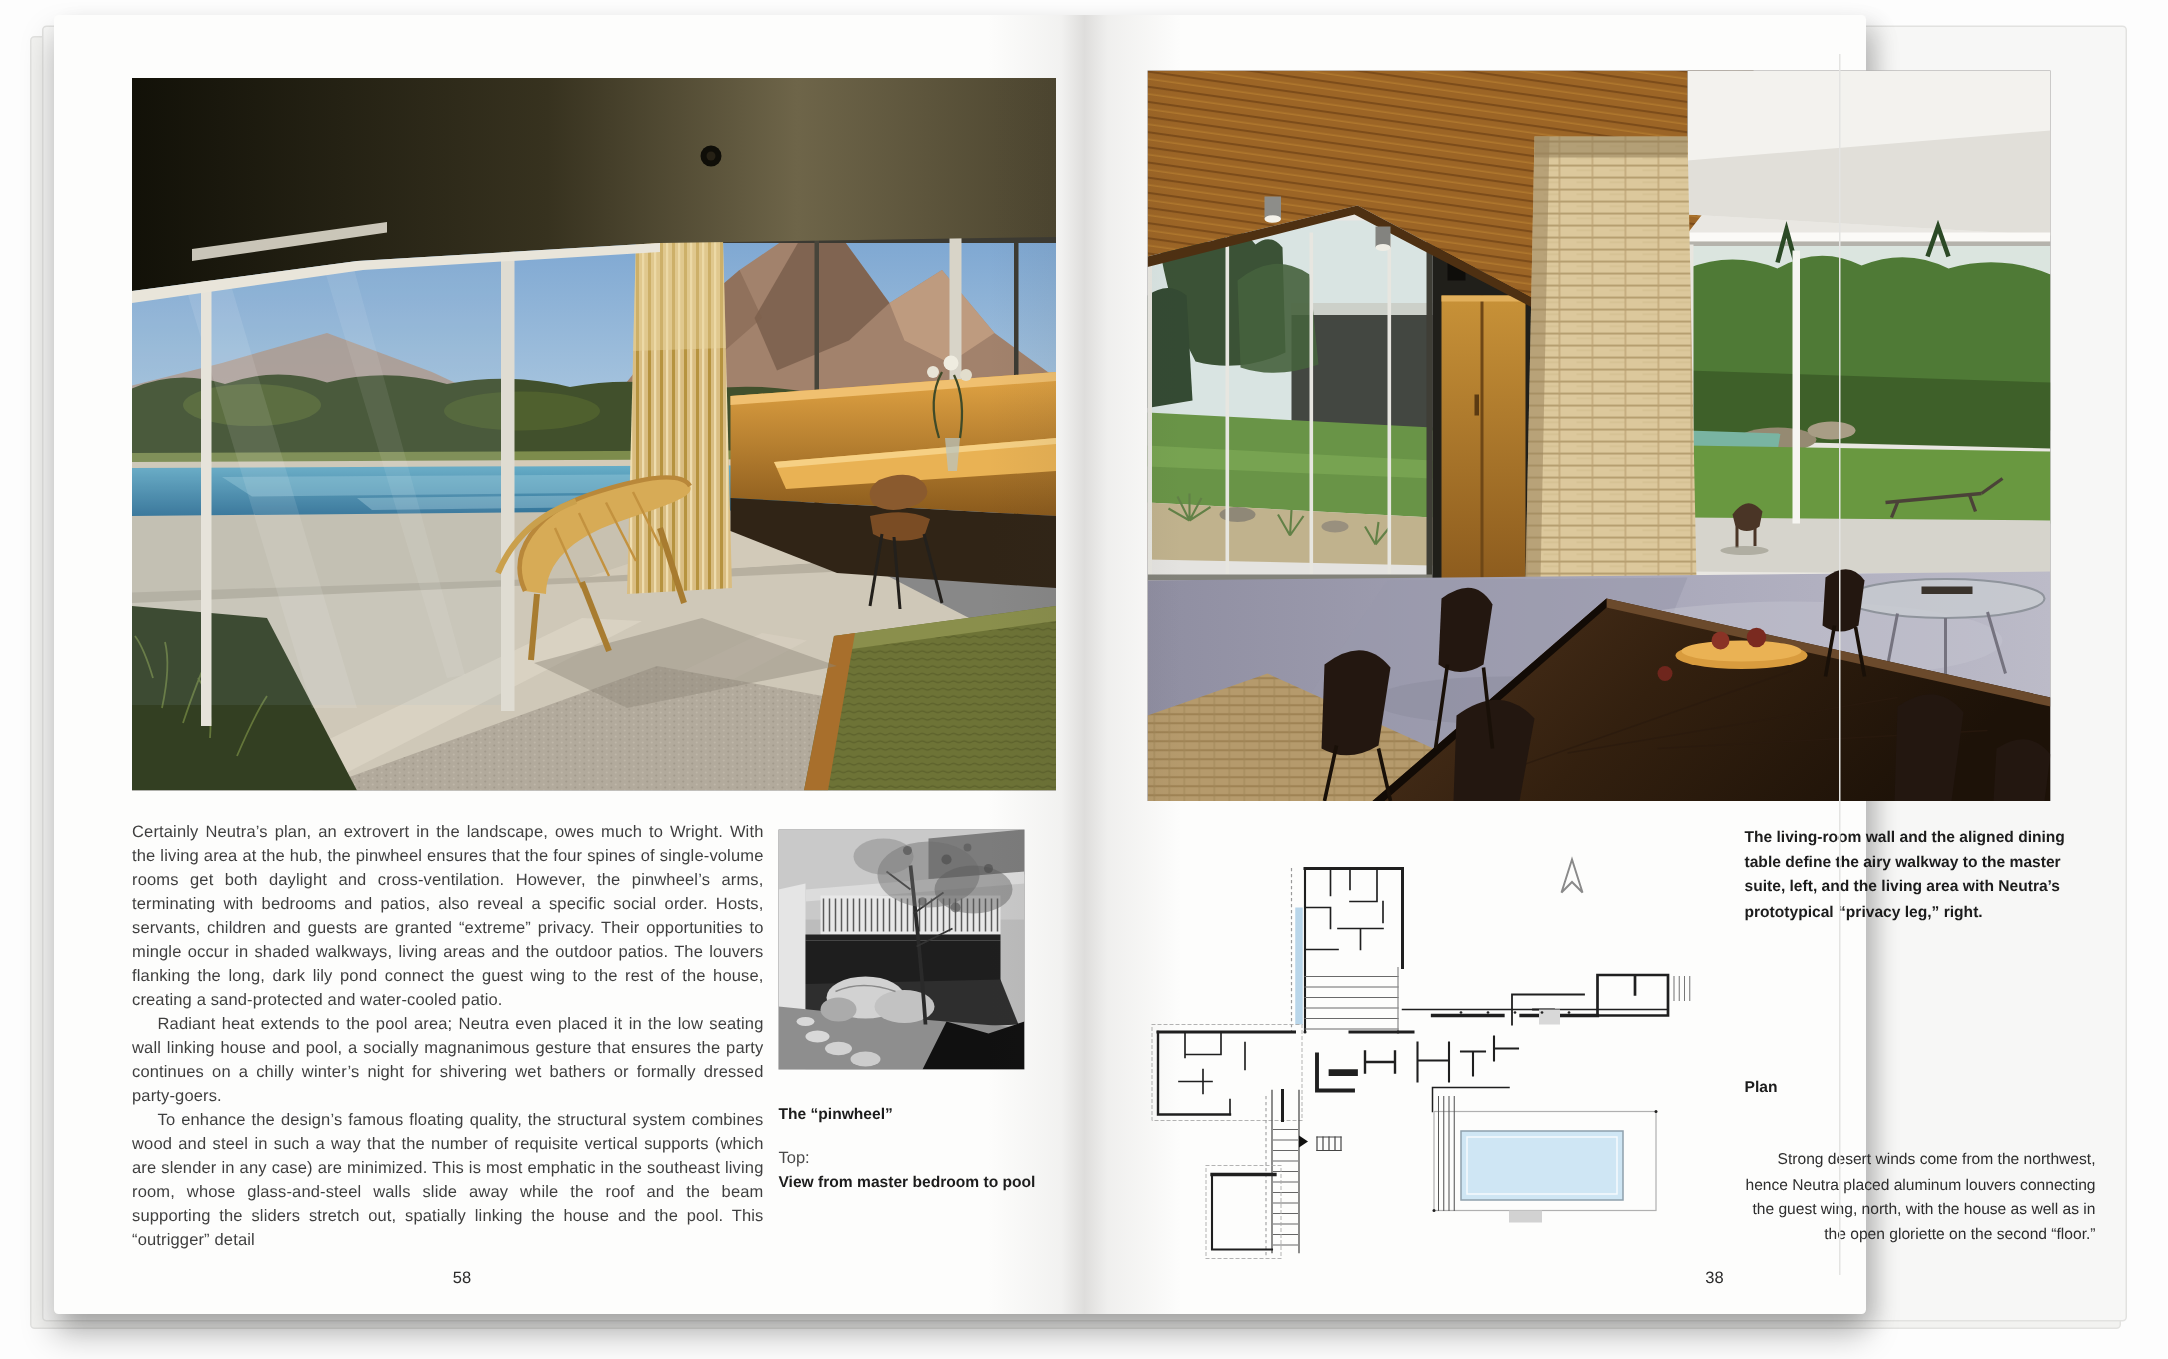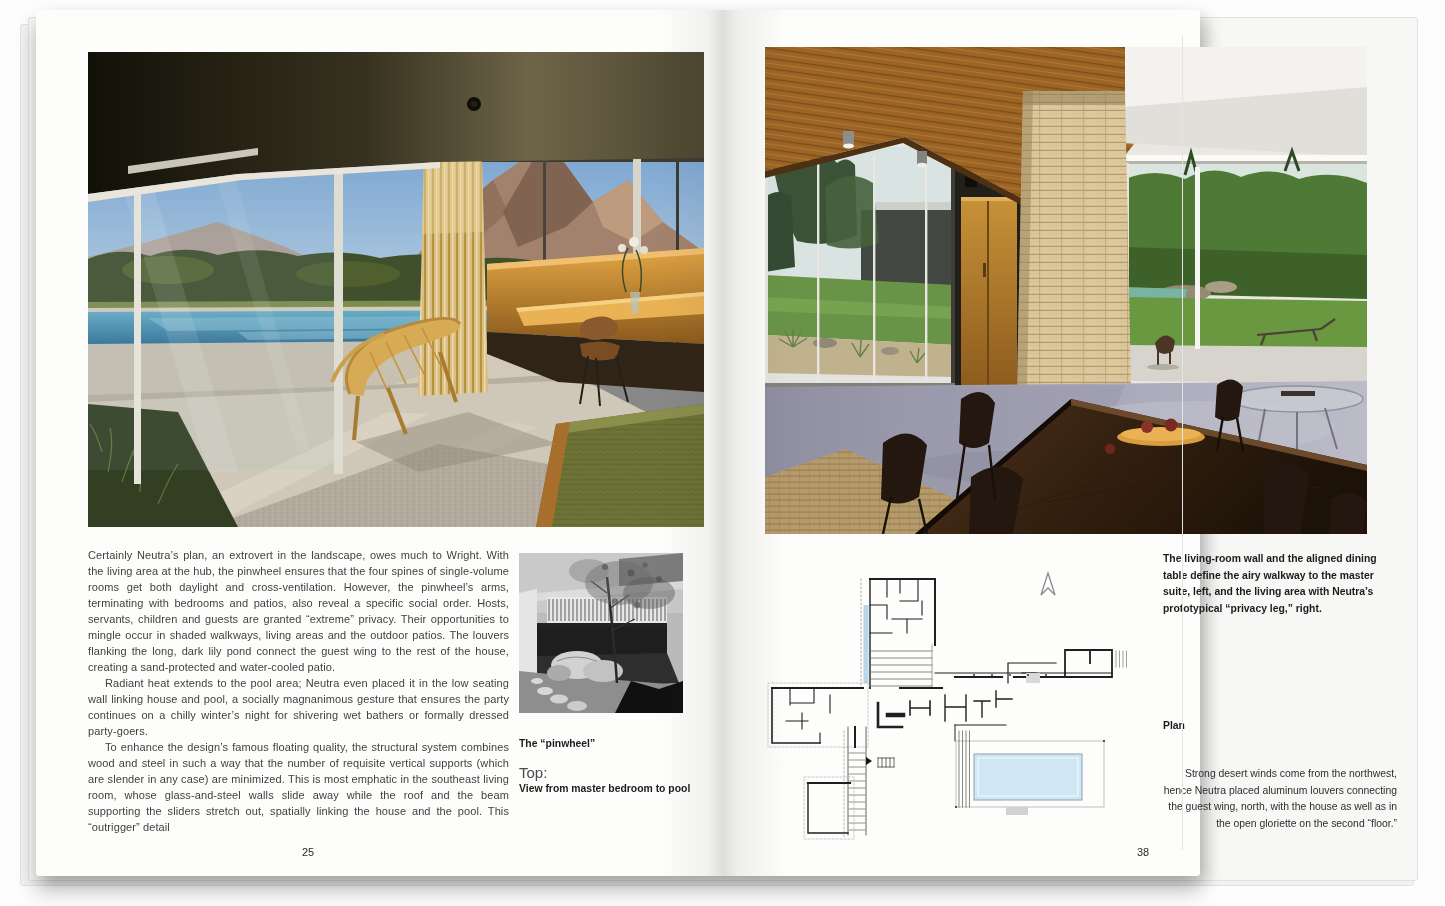--- a/index.html
+++ b/index.html
@@ -3,32 +3,32 @@
 <meta charset="utf-8">
 <style>
   html,body{margin:0;padding:0;}
   body{width:1445px;height:906px;overflow:hidden;background:#fff;font-family:"Liberation Sans","DejaVu Sans",sans-serif;}
   .stage{position:relative;width:1445px;height:906px;background:#fdfdfd;}
   .abs{position:absolute;}
   .under{position:absolute;background:#f7f7f6;border:1px solid #e2e2e0;border-radius:3px;}
   .under2{left:20px;top:24px;width:1392px;height:860px;background:#f2f2f0;}
   .under1{left:28px;top:17px;width:1388px;height:862px;}
   .spread{position:absolute;left:36px;top:10px;width:1164px;height:866px;background:var(--paper,#fdfdfc);border-radius:3px;
-          box-shadow:0 14px 22px rgba(0,0,0,0.26), 8px 6px 14px rgba(0,0,0,0.12);}
+          box-shadow:0 14px 22px rgba(0,0,0,0.26), 8px 6px 14px rgba(0,0,0,0.12);padding-left:44px;}
   .gutter{position:absolute;left:622px;top:0;width:130px;height:100%;pointer-events:none;
           background:linear-gradient(to right, rgba(0,0,0,0) 0%, rgba(60,55,50,0.06) 38%, rgba(60,55,50,0.16) 50%, rgba(60,55,50,0.07) 62%, rgba(0,0,0,0) 100%);}
   .right-edge-line{position:absolute;right:17px;top:26px;bottom:26px;width:1px;background:#e4e4e2;}
   figure{margin:0;padding:0;}
   .photo{overflow:hidden;background:#888;}
   .photo svg{display:block;width:100%;height:100%;}
   .body-text{font-size:11px;line-height:16px;text-align:justify;color:var(--body-text,#3f3f3f);letter-spacing:0.1px;}
   .body-text p{margin:0;}
   .body-text p + p{text-indent:17px;}
   .cap{font-size:10.4px;font-weight:bold;color:var(--caption-text,#1c1c1c);line-height:15.5px;}
-  .cap-light{font-size:15px;font-weight:normal;color:#4a4a4a;line-height:15px;}
+  .cap-light{font-size:11px;font-weight:normal;color:#4a4a4a;line-height:15px;}
   .cap-block{font-size:10.4px;font-weight:bold;color:var(--caption-text,#1c1c1c);line-height:16.5px;}
   .cap-reg{font-size:10.4px;font-weight:normal;color:#2e2e2e;line-height:16.5px;text-align:right;}
   .pageno{font-size:11px;color:var(--page-number,#2b2b2b);width:80px;text-align:center;}
 </style>
 </head>
 <body>
 
 <div class="stage">
   <div class="under under2"></div>
   <div class="under under1"></div>
@@ -201,21 +201,21 @@
             <circle cx="140" cy="26" r="3" fill="#4a4a4a" opacity="0.6"></circle>
           <circle cx="118" cy="52" r="3.4" fill="#4f4f4f" opacity="0.6"></circle>
             <circle cx="96" cy="48" r="2.8" fill="#565656" opacity="0.6"></circle>
         </svg>
       </figure>
 
       <div class="cap abs" style="left:483px;top:726px;width:200px;">The “pinwheel”</div>
       <div class="cap-light abs" style="left:483px;top:755px;width:200px;">Top:</div>
       <div class="cap abs" style="left:483px;top:771px;width:210px;">View from master bedroom to pool</div>
 
-      <div class="pageno abs" style="left:232px;top:836px;">25</div>
+      <div class="pageno abs" style="left:232px;top:836px;">58</div>
     </section>
 
     <section>
 
       <figure class="photo abs" style="left:729px;top:37px;width:602px;height:487px;">
         <svg viewBox="0 0 602 487" preserveAspectRatio="none">
           <defs>
             <pattern id="plankP" width="14" height="10" patternUnits="userSpaceOnUse" patternTransform="rotate(8)">
               <rect width="14" height="10" fill="#9c6526"></rect>
               <rect y="0" width="14" height="1.4" fill="#7c4c1a"></rect>

